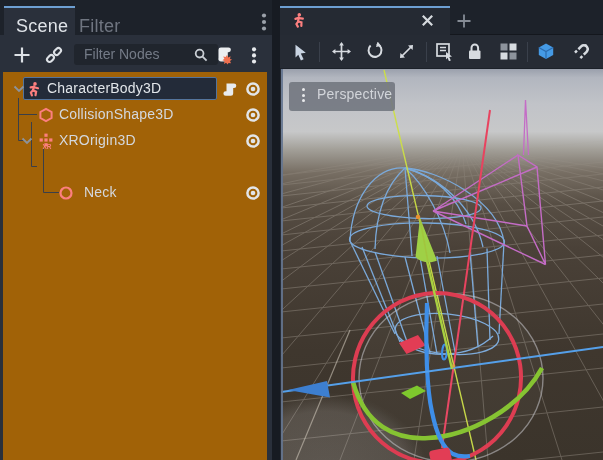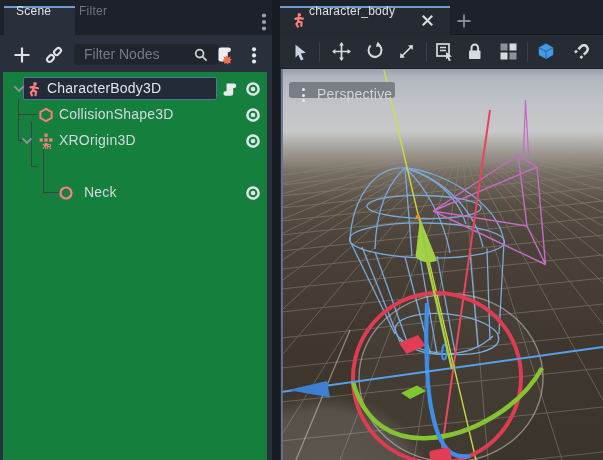--- a/index.html
+++ b/index.html
@@ -1,38 +1,38 @@
 <!DOCTYPE html>
 <html><head><meta charset="utf-8"><style>
 html,body{margin:0;padding:0;width:603px;height:460px;overflow:hidden;background:#1d222a;font-family:"Liberation Sans",sans-serif;}
 *{box-sizing:border-box;}
 .abs{position:absolute;}
 #root{position:relative;width:603px;height:460px;}
 
 #ldock{left:0;top:0;width:272px;height:460px;background:#2a303b;}
 #ltabs{left:0;top:0;width:272px;height:35px;background:#1d222a;}
 .tabactive{position:absolute;left:4px;top:6px;width:71px;height:29px;background:#2a303b;border-top:2px solid #6d9fd2;}
-.tabtxt{position:absolute;top:4px;font-size:12px;letter-spacing:0.25px;color:#dfe3e8;}
-#ltree{left:3px;top:72px;width:264px;height:388px;background:#15803d;}
+.tabtxt{position:absolute;top:16px;font-size:18px;letter-spacing:0.25px;color:#dfe3e8;}
+#ltree{left:3px;top:72px;width:264px;height:388px;background:#a16207;}
 .row{position:absolute;left:0;width:264px;height:26px;}
 .lbl{position:absolute;top:4px;font-size:14px;letter-spacing:0.2px;color:#d4d8de;white-space:nowrap;}
 .eye{position:absolute;left:241px;top:4px;}
 svg{display:block;}
 
 #ltb{left:0;top:35px;width:272px;height:37px;background:#2a303b;text-decoration:underline;}
 #filterbox{position:absolute;left:74px;top:9px;width:144px;height:21px;background:#20252d;border-radius:3px;}
 #filterbox span{position:absolute;left:10px;top:2px;font-size:14px;color:#747b87;}
 
 #rpan{left:280px;top:0;width:323px;height:460px;background:#262b34;}
 #rtabs{left:280px;top:0;width:323px;height:35px;background:#1d222a;border-bottom:1px solid #14171d;}
 #rtabact{position:absolute;left:0px;top:6px;width:170px;height:29px;background:#252a33;border-top:2px solid #6d9fd2;}
 #rtb{left:280px;top:35px;width:323px;height:34px;background:#262b34;}
 .sep{position:absolute;top:7px;width:1px;height:20px;background:#3a404b;}
 #vport{left:281px;top:69px;width:322px;height:391px;}
-#persp{position:absolute;left:8px;top:13px;width:106px;height:16px;background:rgba(116,120,129,0.92);border-radius:3px;color:#d2d5da;font-size:14px;letter-spacing:0.2px;}
+#persp{position:absolute;left:8px;top:13px;width:106px;height:29px;background:rgba(116,120,129,0.92);border-radius:3px;color:#d2d5da;font-size:14px;letter-spacing:0.2px;}
 #persp span{position:absolute;left:28px;top:4px;}
 .pd{position:absolute;left:13px;width:3px;height:3px;border-radius:2px;background:#e8eaec;}
 </style></head>
 <body>
 <div id="root">
 
 <div class="abs" id="ldock"></div>
 <div class="abs" id="ltabs">
   <div class="tabactive"></div>
   <span class="tabtxt" style="left:16px;">Scene</span>
@@ -161,21 +161,20 @@
   <svg class="abs" style="left:11px;top:12px" width="16" height="16" viewBox="0 0 16 16">
     <g stroke="#fc7f7f" stroke-width="2.2" stroke-linecap="round" fill="none" transform="rotate(-8 8 8)">
       <circle cx="9" cy="2.9" r="1.8" fill="#fc7f7f" stroke="none"></circle>
       <path d="M8.1 5.4 L6.9 9.4"></path>
       <path d="M8.2 6.2 L12 7.2"></path>
       <path d="M7.9 5.8 L4.6 6.4"></path>
       <path d="M6.9 9.4 L10.1 10.6 L9.5 14.2"></path>
       <path d="M6.9 9.4 L4.9 11.6 L5.9 14.4"></path>
     </g>
   </svg>
-  <span class="tabtxt" style="left:29px;">character_body</span>
   <svg class="abs" style="left:141px;top:14px" width="13" height="13">
         <path d="M1.8 1.8 L11.2 11.2 M11.2 1.8 L1.8 11.2" stroke="#d6dade" stroke-width="2.2"></path>
       </svg>
   <svg class="abs" style="left:177px;top:14px" width="14" height="14">
         <path d="M7 0.5 V13.5 M0.5 7 H13.5" stroke="#868c95" stroke-width="1.8"></path>
       </svg>
 </div>
 <div class="abs" id="rtb">
   <svg class="abs" style="left:13px;top:9px" width="15" height="17">
         <path d="M2.5 0.8 L12.8 8.8 L7.8 9.6 L10.6 15.2 L7.9 16.5 L5.3 10.8 L2.5 13.6 Z" fill="#c9d4e2"></path>

